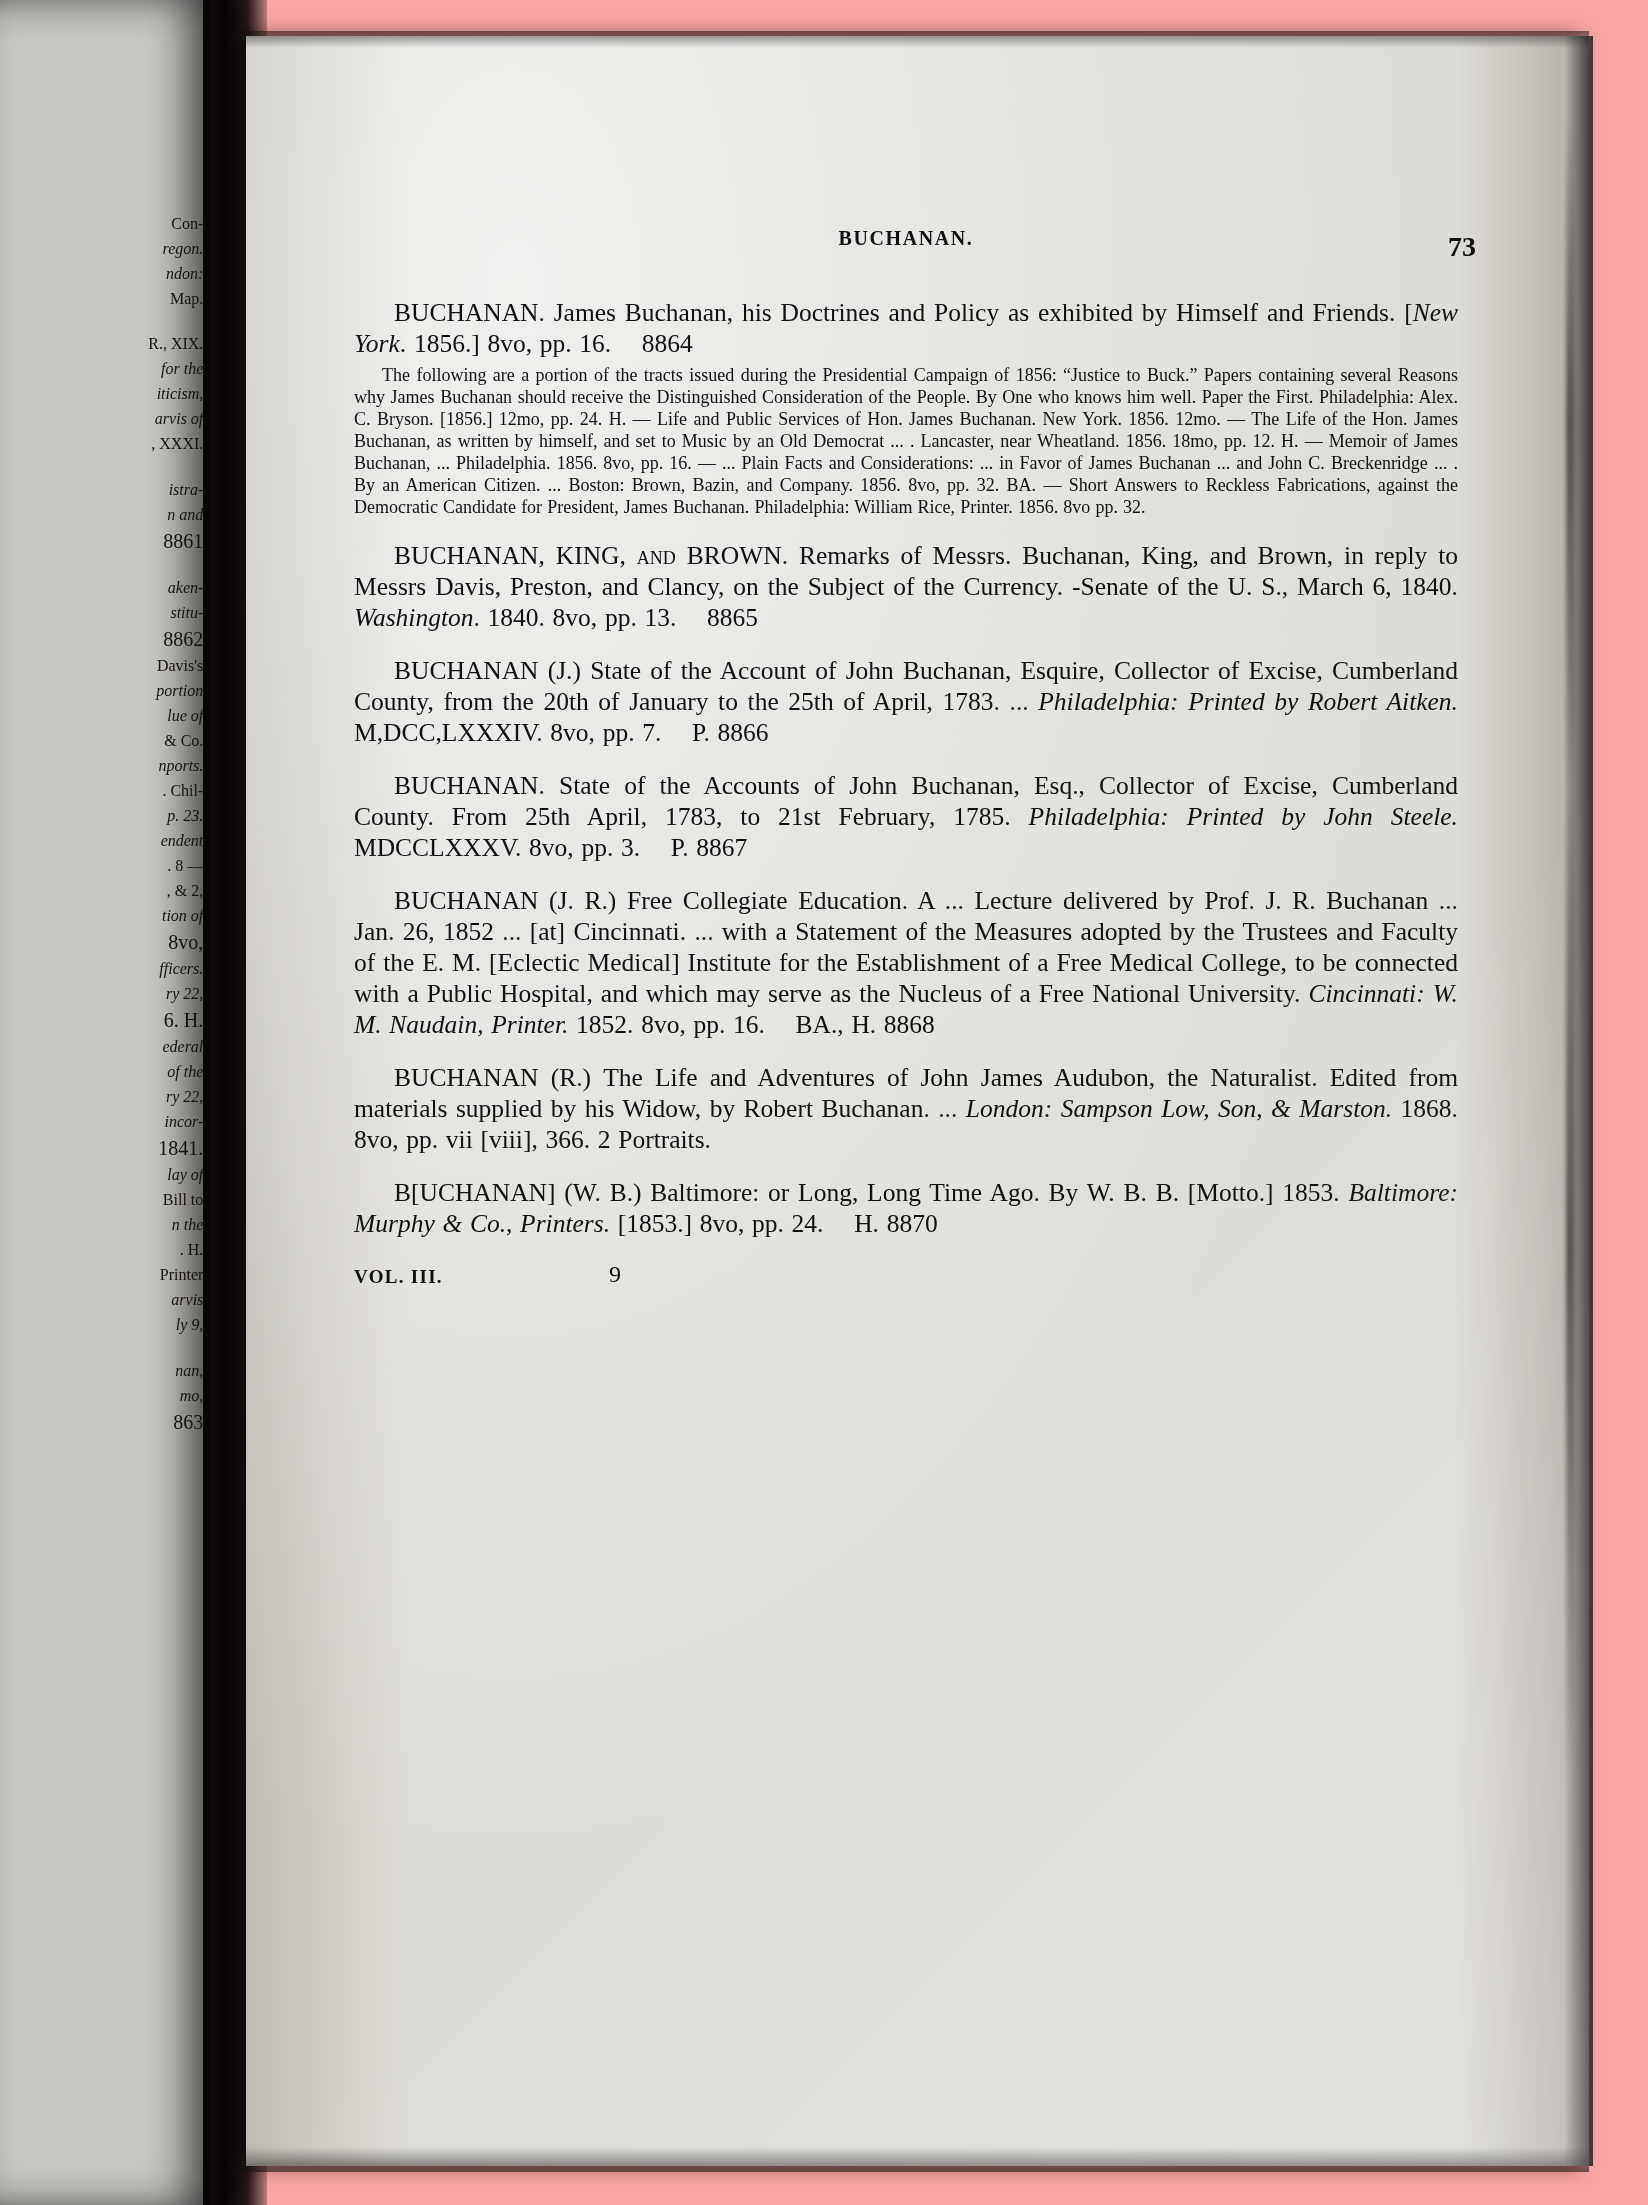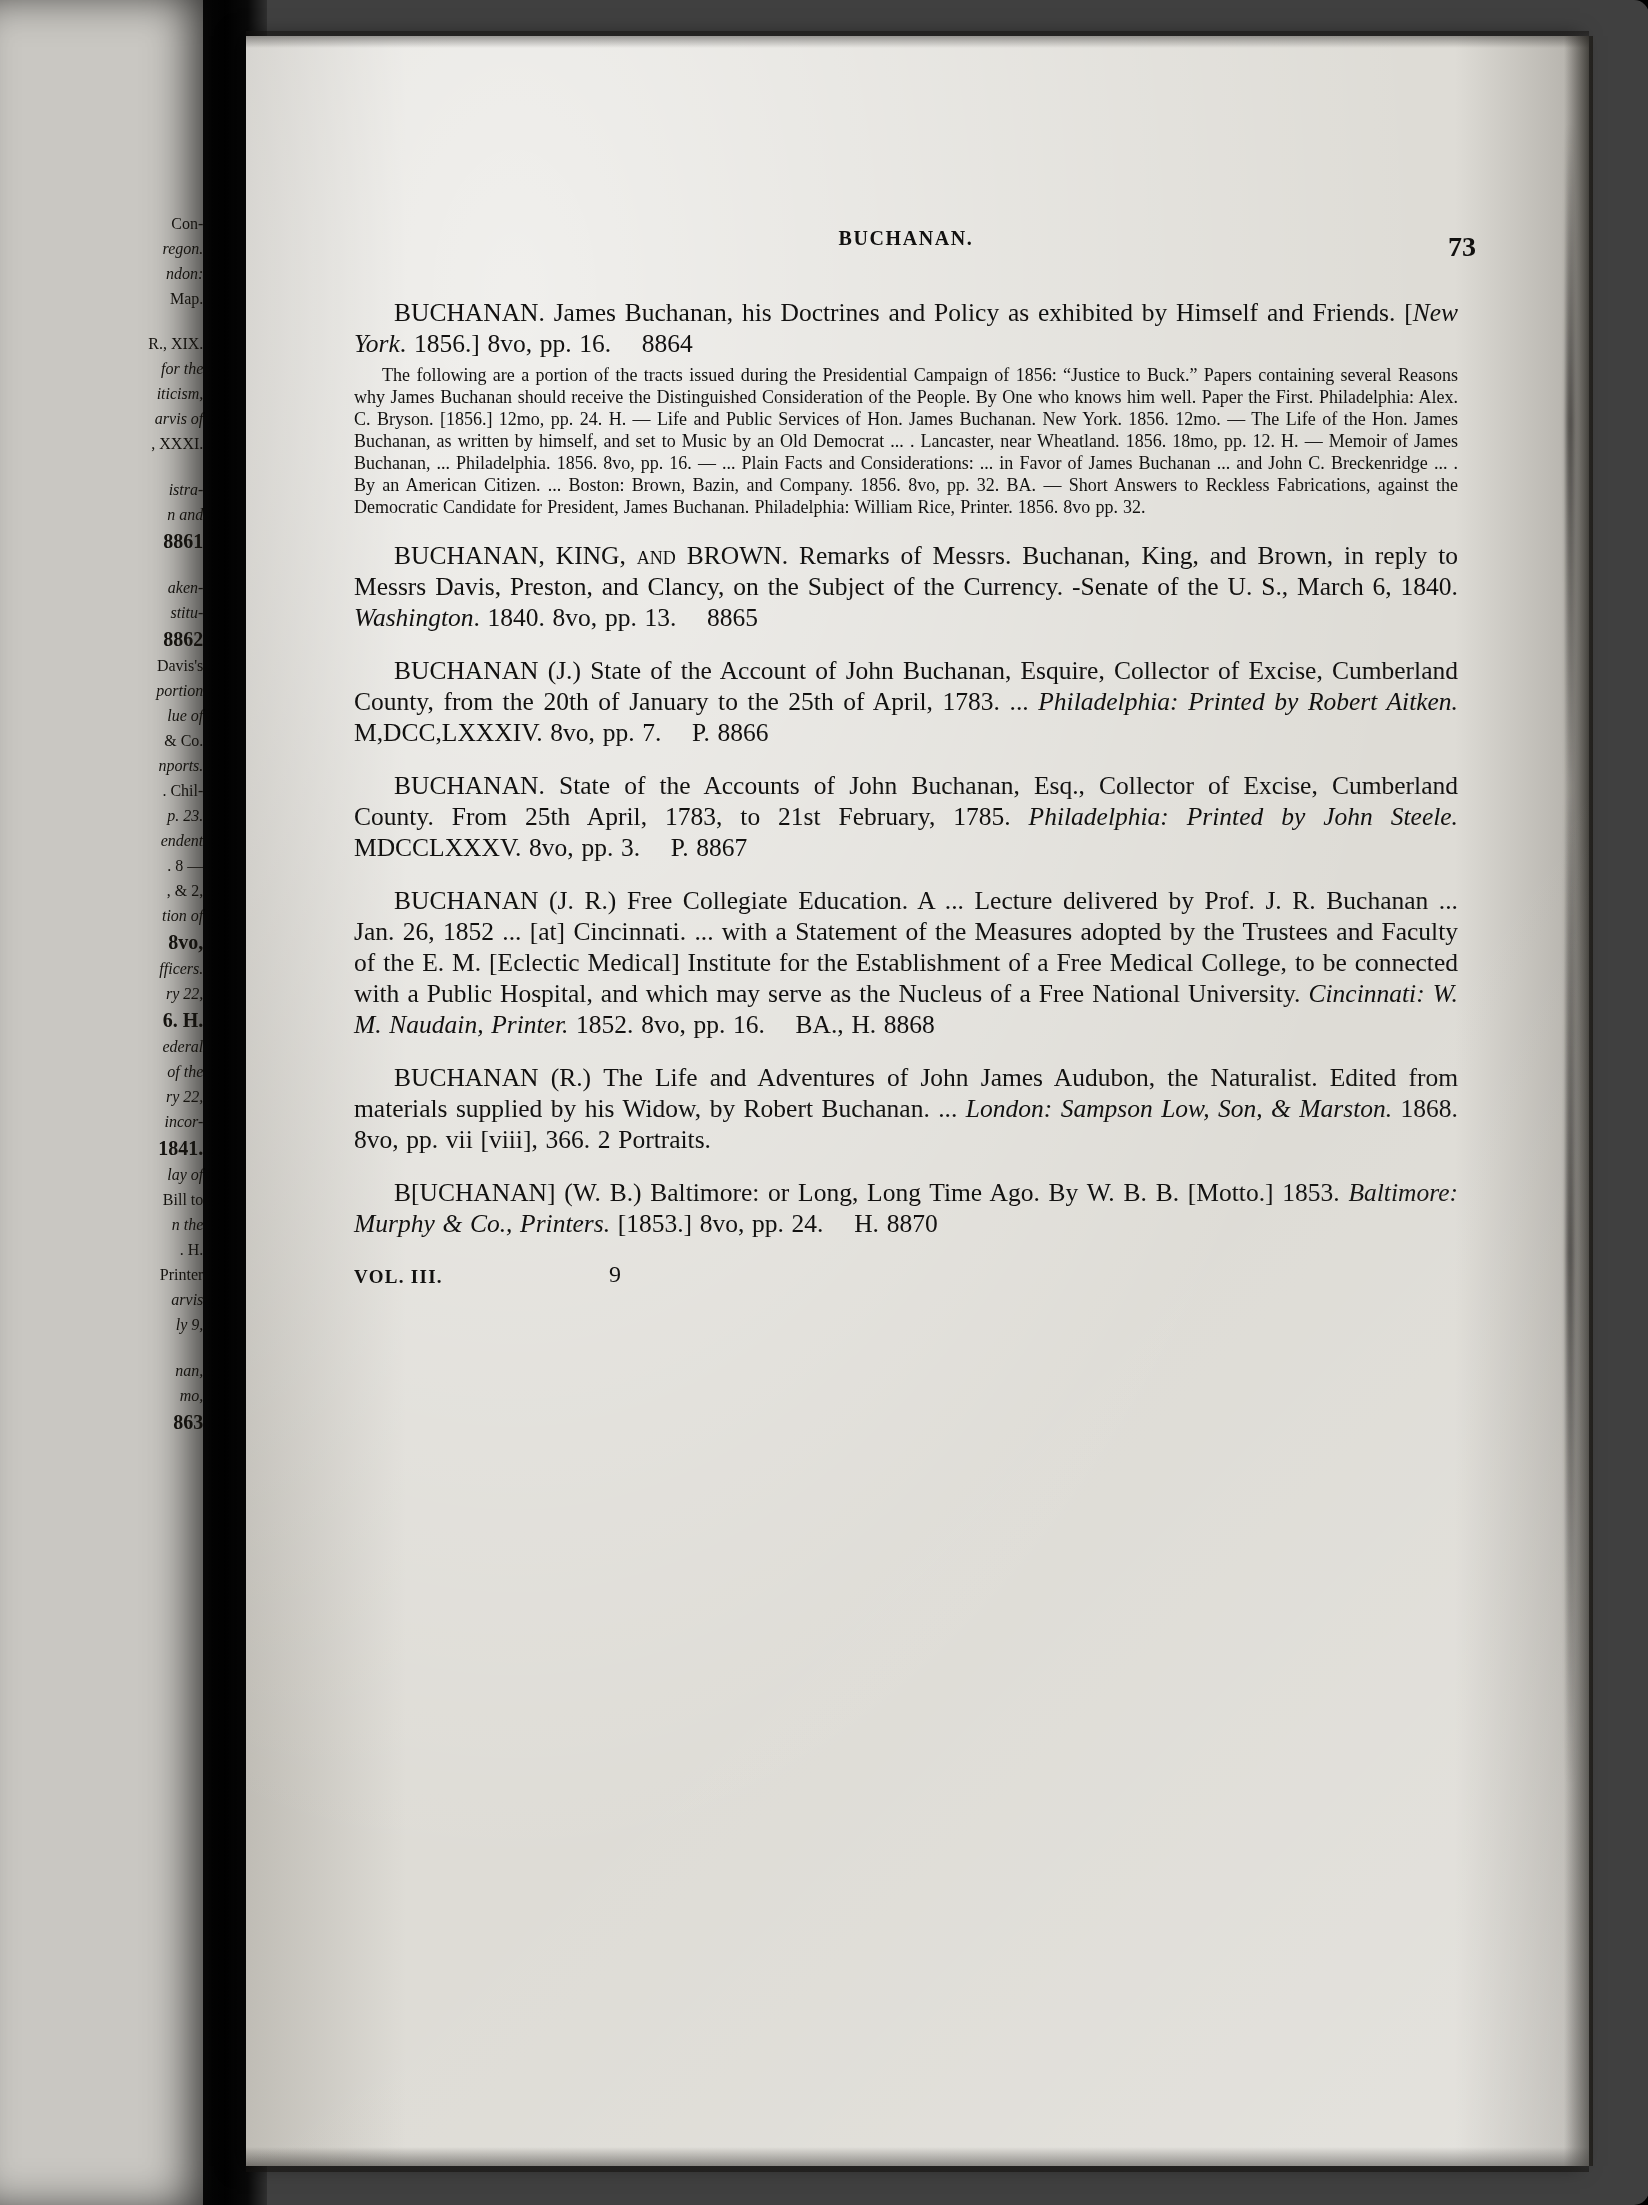--- a/index.html
+++ b/index.html
@@ -12,22 +12,21 @@
     height: 2205px;
     overflow: hidden;
     font-family: "Liberation Serif", serif;
     position: relative;
   }
 
   
   .scan {
     position: absolute;
     inset: 0;
-    background: #404040;
-    border-radius: 15px;
+    background: #fca5a5;
   }
 
   
   .left-page {
     position: absolute;
     left: 0;
     top: 0;
     width: 211px;
     height: 2205px;
     background: #c9c7c2;
@@ -41,21 +40,21 @@
     color: #15130f;
   }
   .lp-line {
     text-align: right;
     padding-right: 7.7px;
     font-size: 16px;
     line-height: 25px;
     white-space: nowrap;
     overflow: hidden;
   }
-  .lp-line.big { font-size: 20px; font-weight: 700; line-height: 28px; }
+  .lp-line.big { font-size: 20px; font-weight: 400; line-height: 28px; }
   .lp-line.it { font-style: italic; }
   .lp-gap { height: 20.4px; }
 
   
   .gutter {
     position: absolute;
     left: 203px;
     top: 0;
     width: 64px;
     height: 2205px;

